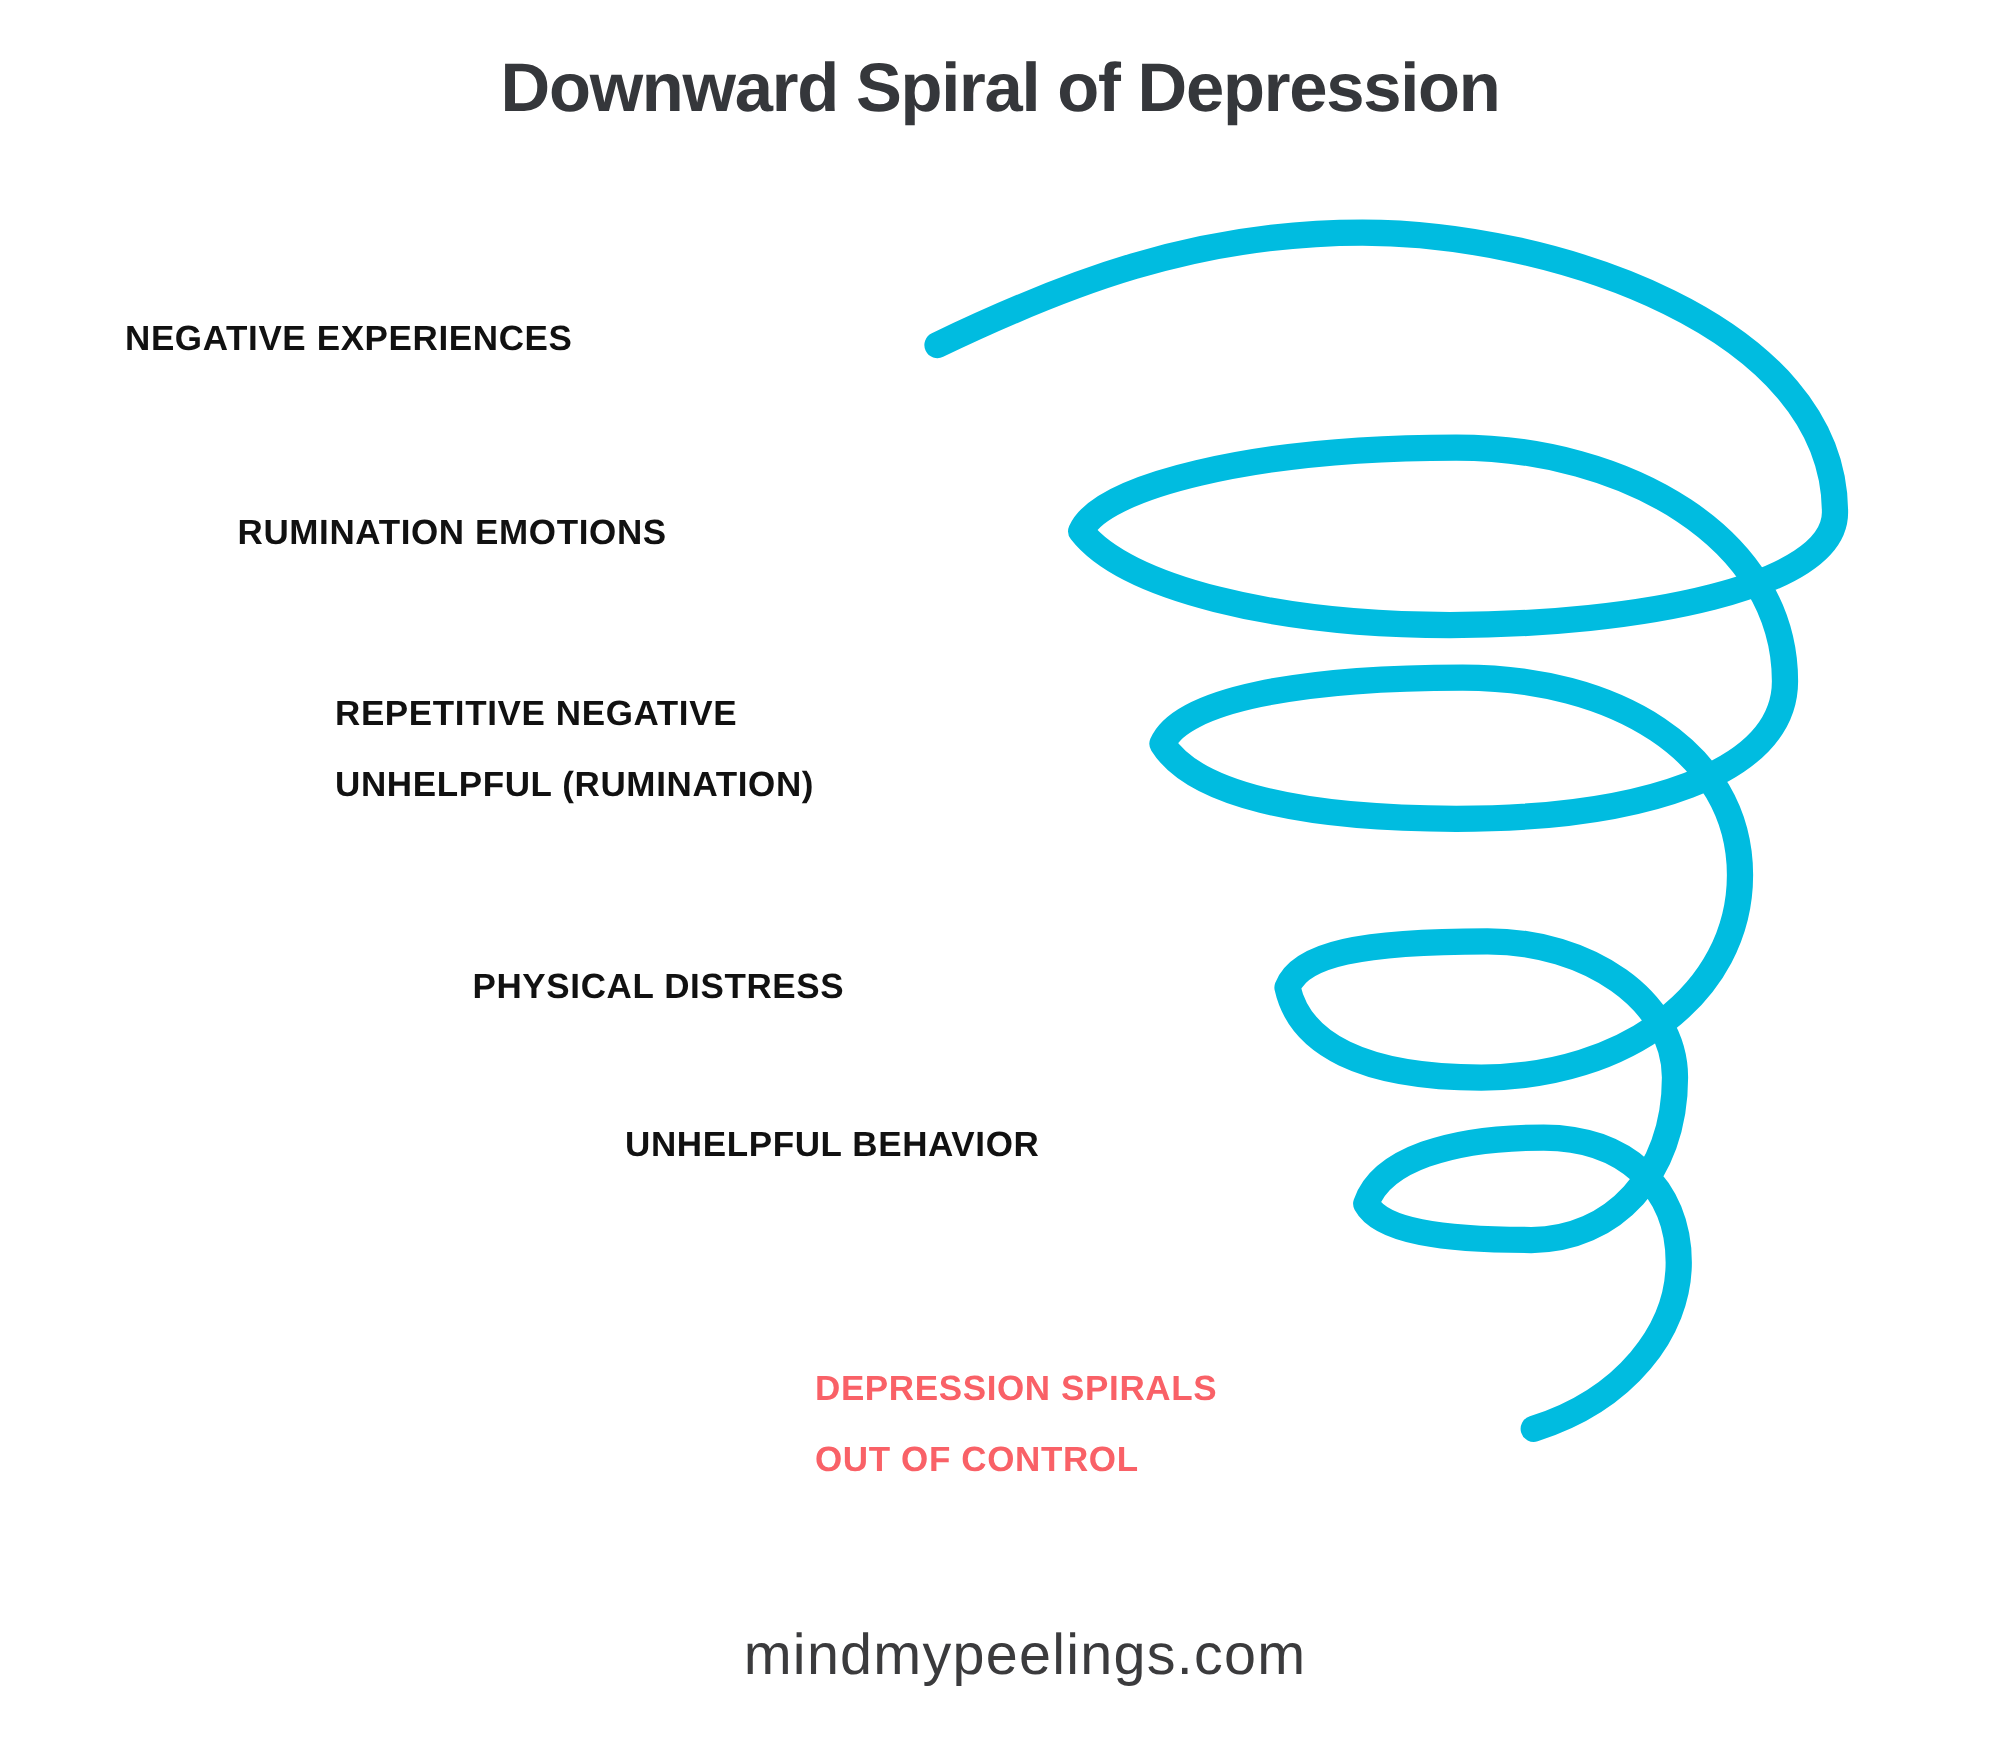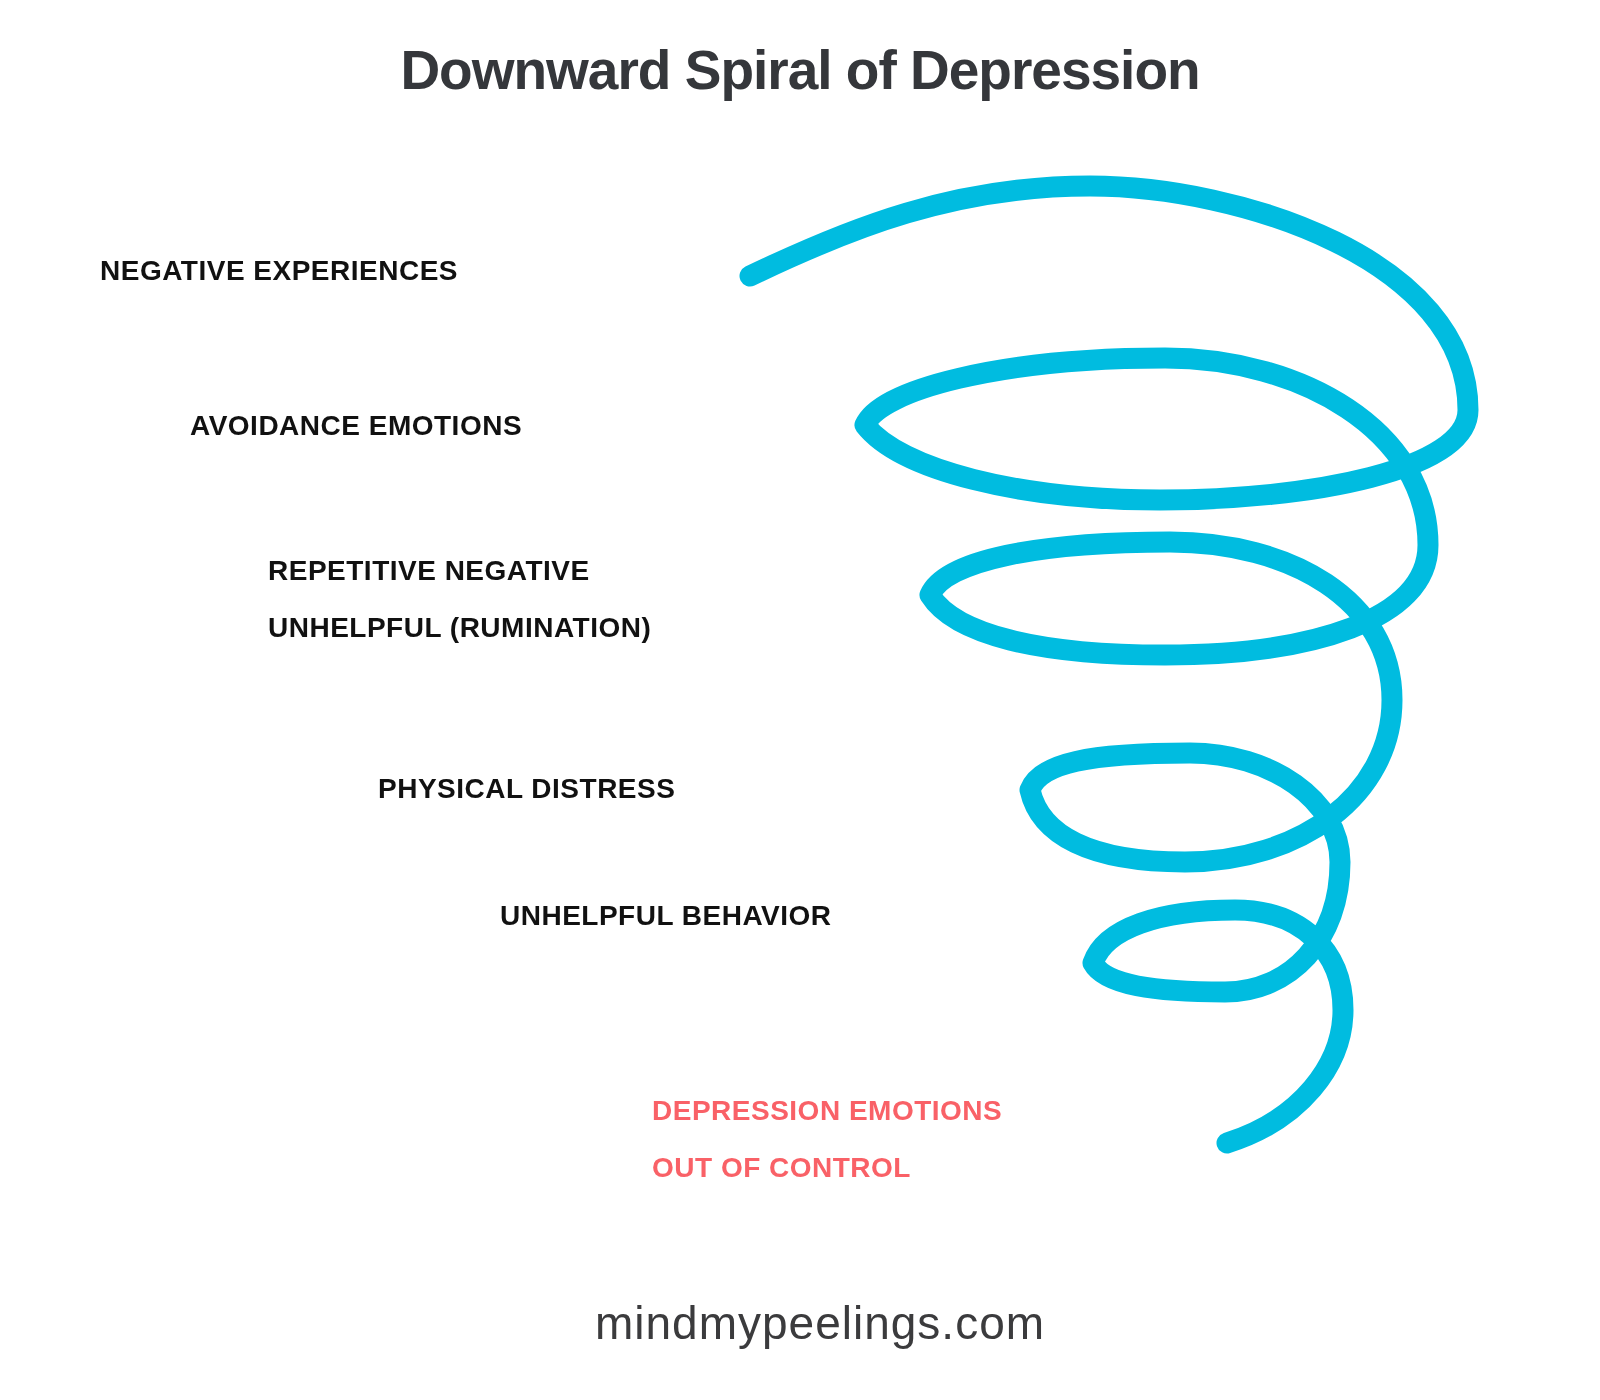--- a/index.html
+++ b/index.html
@@ -83,36 +83,36 @@
              C 1105 928 1160 910 1235 910
              C 1300 910 1343 950 1343 1010
              C 1343 1065 1300 1120 1227 1143" stroke="#00BCE0"></path>
   </svg>
 
   <div class="stage s1">
     <span class="line">NEGATIVE EXPERIENCES</span>
   </div>
 
   <div class="stage s2">
-    <span class="line">AVOIDANCE EMOTIONS</span>
+    <span class="line">RUMINATION EMOTIONS</span>
   </div>
 
   <div class="stage s3">
     <span class="line">REPETITIVE NEGATIVE</span>
     <span class="line">UNHELPFUL (RUMINATION)</span>
   </div>
 
   <div class="stage s4">
     <span class="line">PHYSICAL DISTRESS</span>
   </div>
 
   <div class="stage s5">
     <span class="line">UNHELPFUL BEHAVIOR</span>
   </div>
 
   <div class="stage s6">
-    <span class="line">DEPRESSION EMOTIONS</span>
+    <span class="line">DEPRESSION SPIRALS</span>
     <span class="line">OUT OF CONTROL</span>
   </div>
 
   <div class="footer">mindmypeelings.com</div>
 
 </div>
 
 </body></html>

